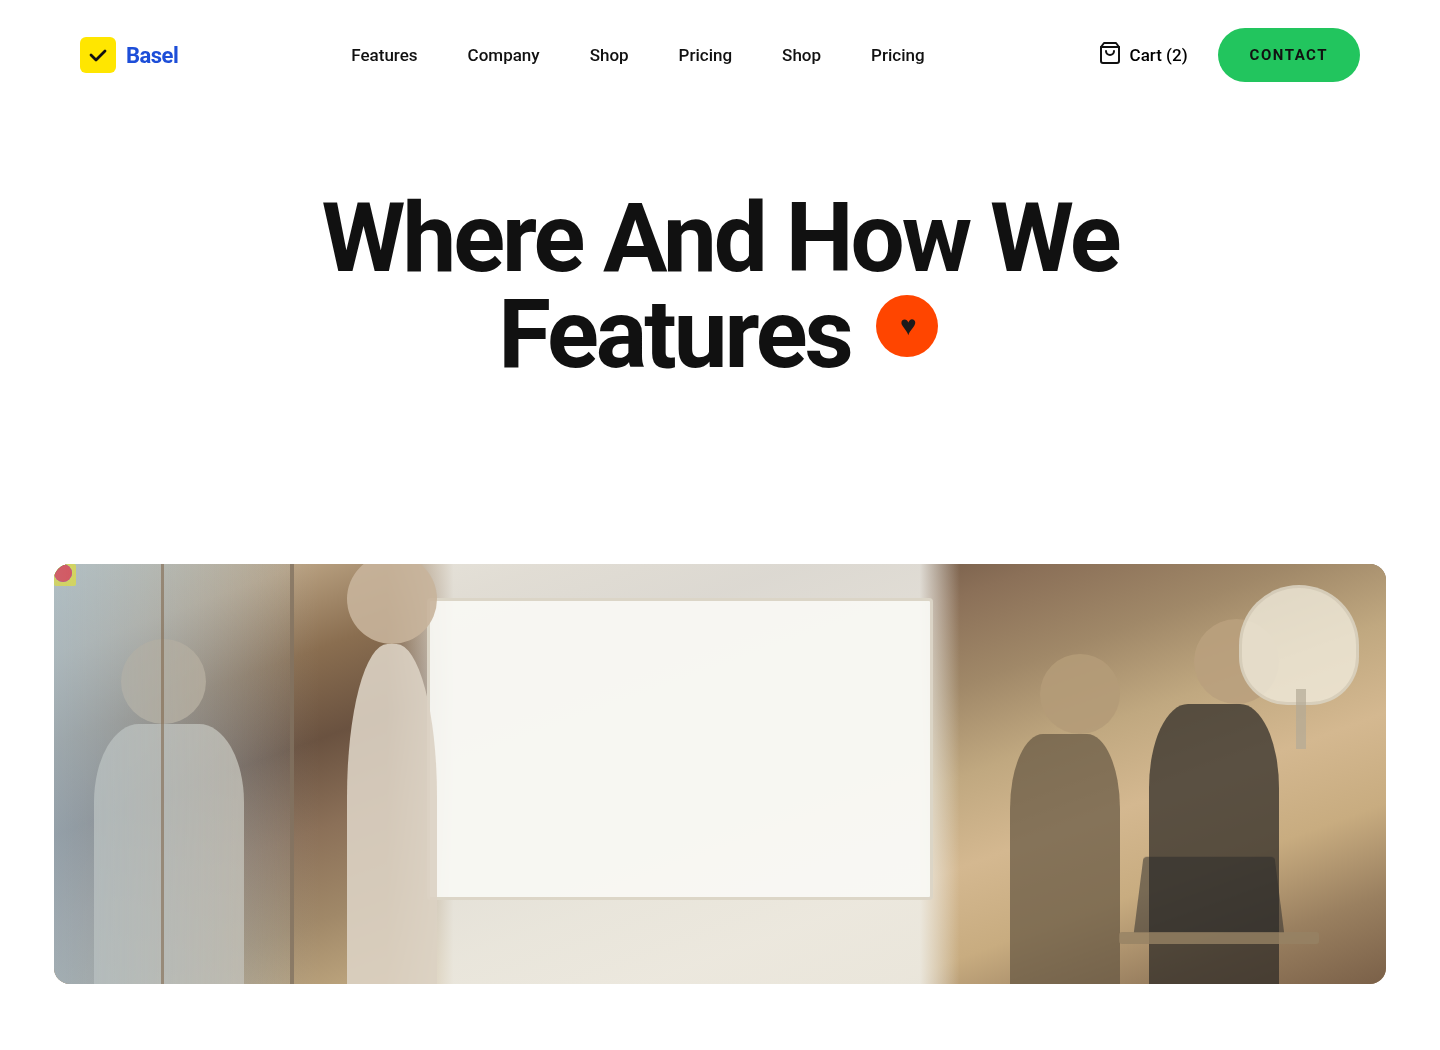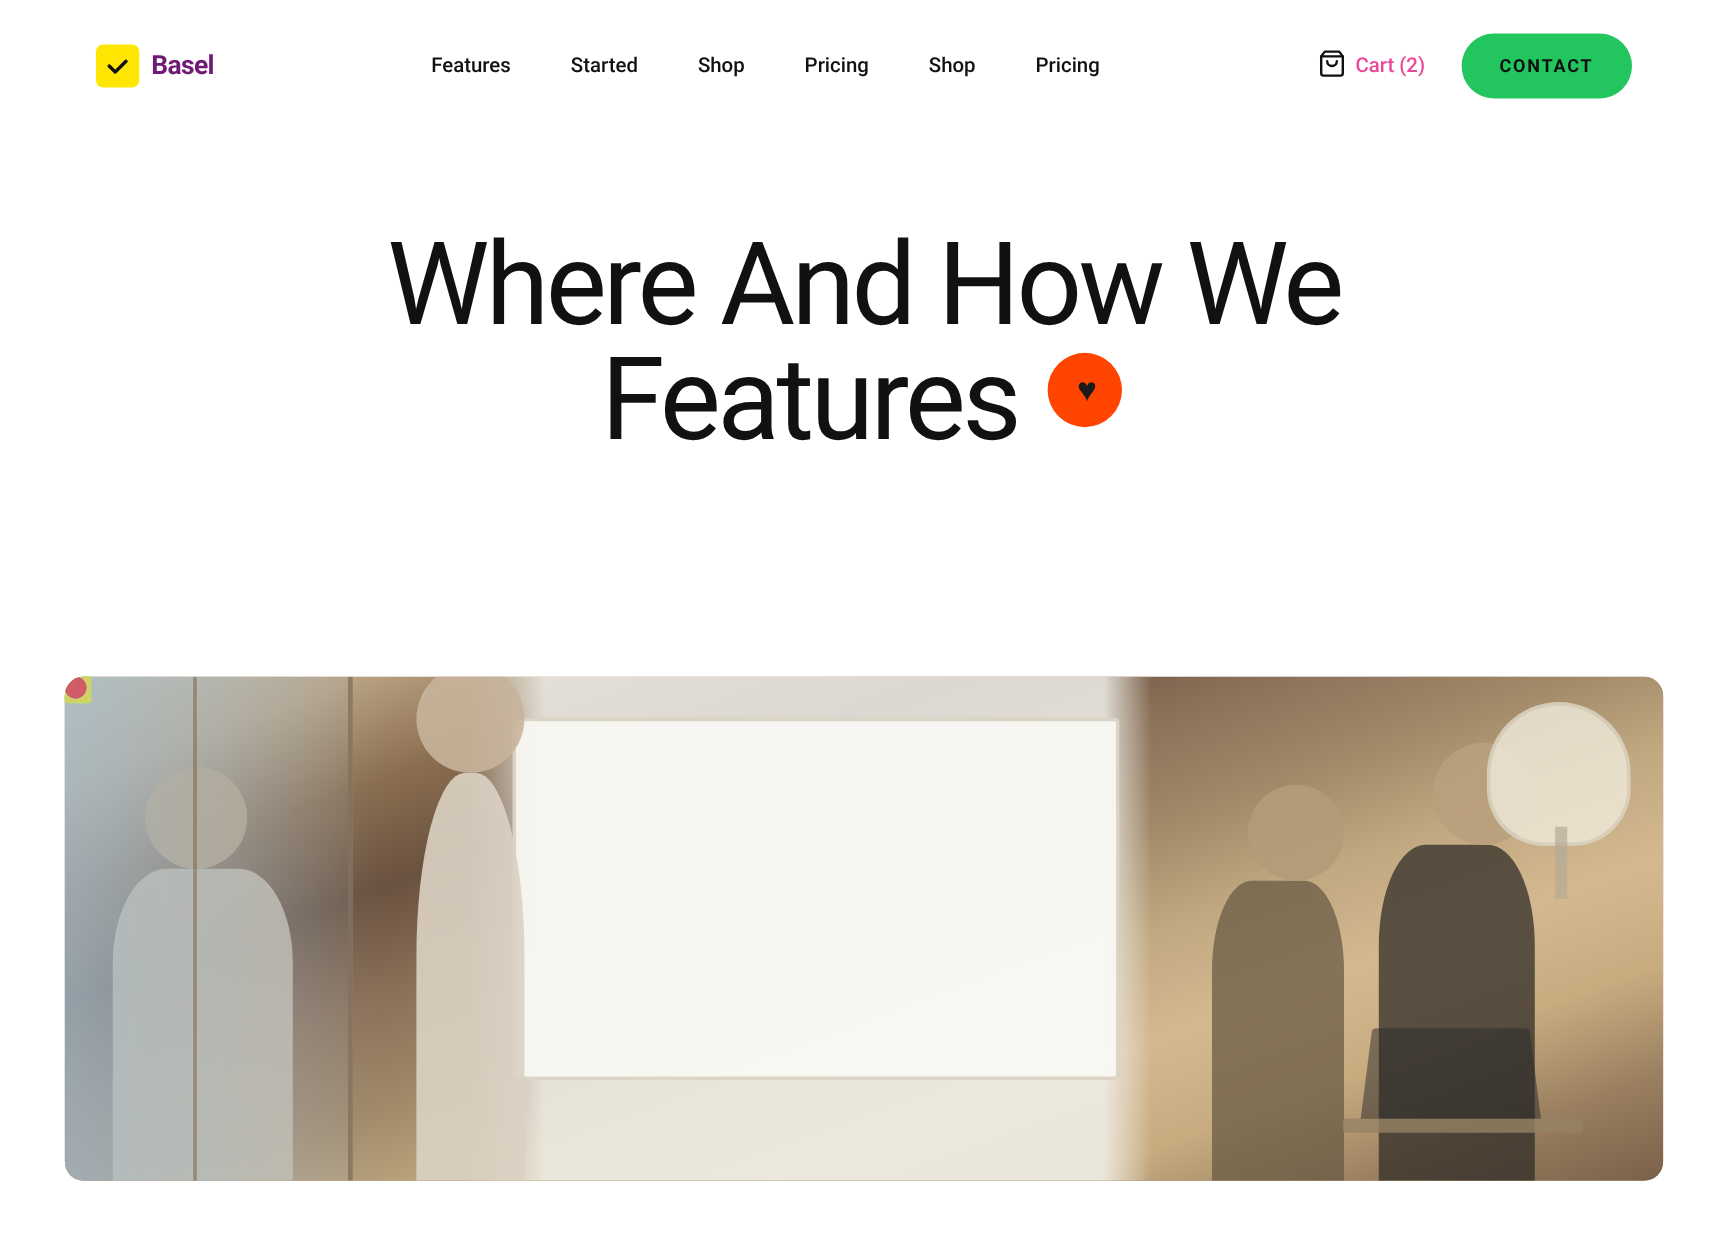--- a/index.html
+++ b/index.html
@@ -44,21 +44,21 @@
     }
 
     .logo-icon svg {
       width: 22px;
       height: 22px;
     }
 
     .logo-text {
       font-size: 22px;
       font-weight: 700;
-      color: #701a75;
+      color: #1d4ed8;
       letter-spacing: -0.5px;
     }
 
     .nav-links {
       display: flex;
       align-items: flex-end;
       gap: 50px;
       list-style: none;
     }
 
@@ -74,21 +74,21 @@
       align-items: center;
       gap: 30px;
     }
 
     .cart-link {
       display: flex;
       align-items: center;
       gap: 8px;
       font-size: 17px;
       font-weight: 500;
-      color: #ec4899;
+      color: #000000;
       text-decoration: none;
       cursor: pointer;
     }
 
     .cart-icon svg {
       width: 24px;
       height: 24px;
     }
 
     .contact-btn {
@@ -107,21 +107,21 @@
     }
 
     
     .hero {
       text-align: center;
       padding: 80px 200px 60px;
     }
 
     .hero-title {
       font-size: 96px;
-      font-weight: 400;
+      font-weight: 700;
       color: #111111;
       line-height: 1.0;
       letter-spacing: -3px;
       margin-bottom: 40px;
       position: relative;
     }
 
     .heart-badge {
       display: inline-block;
       width: 62px;
@@ -224,21 +224,21 @@
     <div class="logo-icon">
       <svg viewBox="0 0 22 22" fill="none" xmlns="http://www.w3.org/2000/svg">
         <path d="M4 11L9 16L18 7" stroke="#111111" stroke-width="2.8" stroke-linecap="round" stroke-linejoin="round"></path>
       </svg>
     </div>
     <span class="logo-text">Basel</span>
   </a>
 
   <ul class="nav-links">
     <li><a href="#">Features</a></li>
-    <li><a href="#">Started</a></li>
+    <li><a href="#">Company</a></li>
     <li><a href="#">Shop</a></li>
     <li><a href="#">Pricing</a></li>
     <li><a href="#">Shop</a></li>
     <li><a href="#">Pricing</a></li>
   </ul>
 
   <div class="nav-right">
     <a class="cart-link" href="#">
       <span class="cart-icon">
         <svg viewBox="0 0 24 24" fill="none" xmlns="http://www.w3.org/2000/svg">

